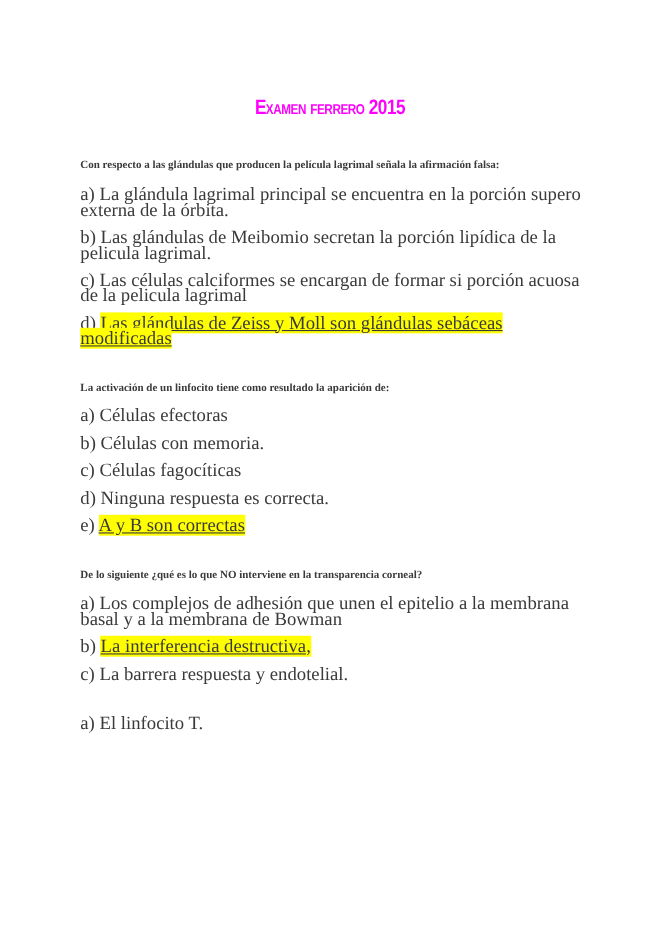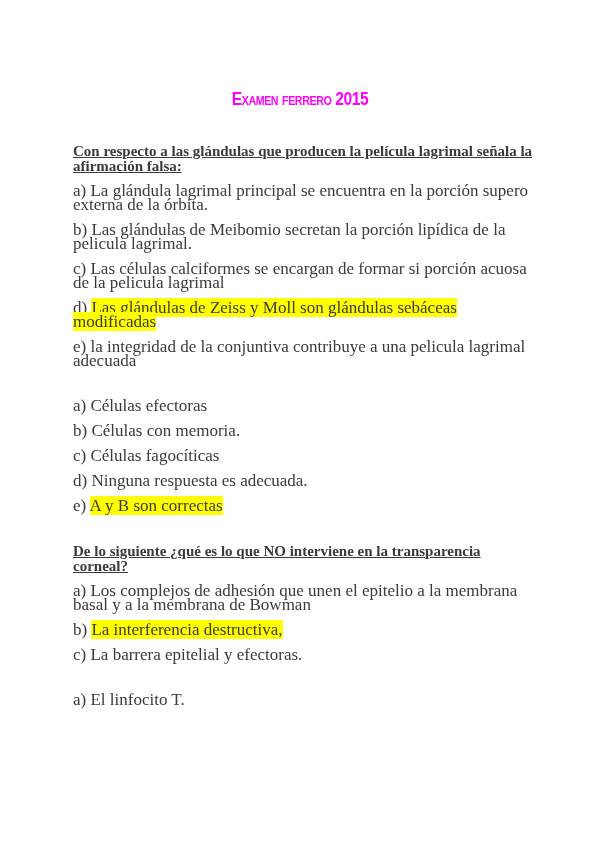--- a/index.html
+++ b/index.html
@@ -46,71 +46,71 @@
       font-size: 11px;
       line-height: 14px;
     }
     .question {
       margin: 0;
     }
     .q-text {
       font-weight: bold;
       color: #3a3a3a;
       margin: 0 0 11px 0;
-      font-size: 15px;
+      font-size: 10px;
       line-height: 14.5px;
-      text-decoration: underline;
     }
     .option {
       margin: 0 0 11px 0;
       color: #3a3a3a;
       font-size: 17px;
       line-height: 14px;
     }
     .hl {
       background: #ffff00;
+      text-decoration: underline;
     }
     .gap {
       height: 20px;
     }
   </style>
 </head>
 <body>
 
 <div class="page">
   <div class="title">Examen ferrero 2015</div>
 
   <div class="content">
 
     <div class="question">
       <p class="q-text">Con respecto a las glándulas que producen la película lagrimal señala la afirmación falsa:</p>
       <p class="option"><span>a)</span> <span>La glándula lagrimal principal se encuentra en la porción supero externa de la órbita.</span></p>
       <p class="option"><span>b)</span> <span>Las glándulas de Meibomio secretan la porción lipídica de la pelicula lagrimal.</span></p>
       <p class="option"><span>c)</span> <span>Las células calciformes se encargan de formar si porción acuosa de la pelicula lagrimal</span></p>
       <p class="option"><span>d)</span> <span class="hl">Las glándulas de Zeiss y Moll son glándulas sebáceas modificadas</span></p>
-      <p class="option"><span>e)</span> <span>la integridad de la conjuntiva contribuye a una pelicula lagrimal adecuada</span></p>
     </div>
 
     <div class="gap"></div>
 
     <div class="question">
+      <p class="q-text">La activación de un linfocito tiene como resultado la aparición de:</p>
       <p class="option"><span>a)</span> <span>Células efectoras</span></p>
       <p class="option"><span>b)</span> <span>Células con memoria.</span></p>
       <p class="option"><span>c)</span> <span>Células fagocíticas</span></p>
-      <p class="option"><span>d)</span> <span>Ninguna respuesta es adecuada.</span></p>
+      <p class="option"><span>d)</span> <span>Ninguna respuesta es correcta.</span></p>
       <p class="option"><span>e)</span> <span class="hl">A y B son correctas</span></p>
     </div>
 
     <div class="gap"></div>
 
     <div class="question">
       <p class="q-text">De lo siguiente ¿qué es lo que NO interviene en la transparencia corneal?</p>
       <p class="option"><span>a)</span> <span>Los complejos de adhesión que unen el epitelio a la membrana basal y a la membrana de Bowman</span></p>
       <p class="option"><span>b)</span> <span class="hl">La interferencia destructiva,</span></p>
-      <p class="option"><span>c)</span> <span>La barrera epitelial y efectoras.</span></p>
+      <p class="option"><span>c)</span> <span>La barrera respuesta y endotelial.</span></p>
     </div>
 
     <div class="gap"></div>
 
     <div class="question">
       <p class="option"><span>a)</span> <span>El linfocito T.</span></p>
     </div>
 
   </div>
 </div>

